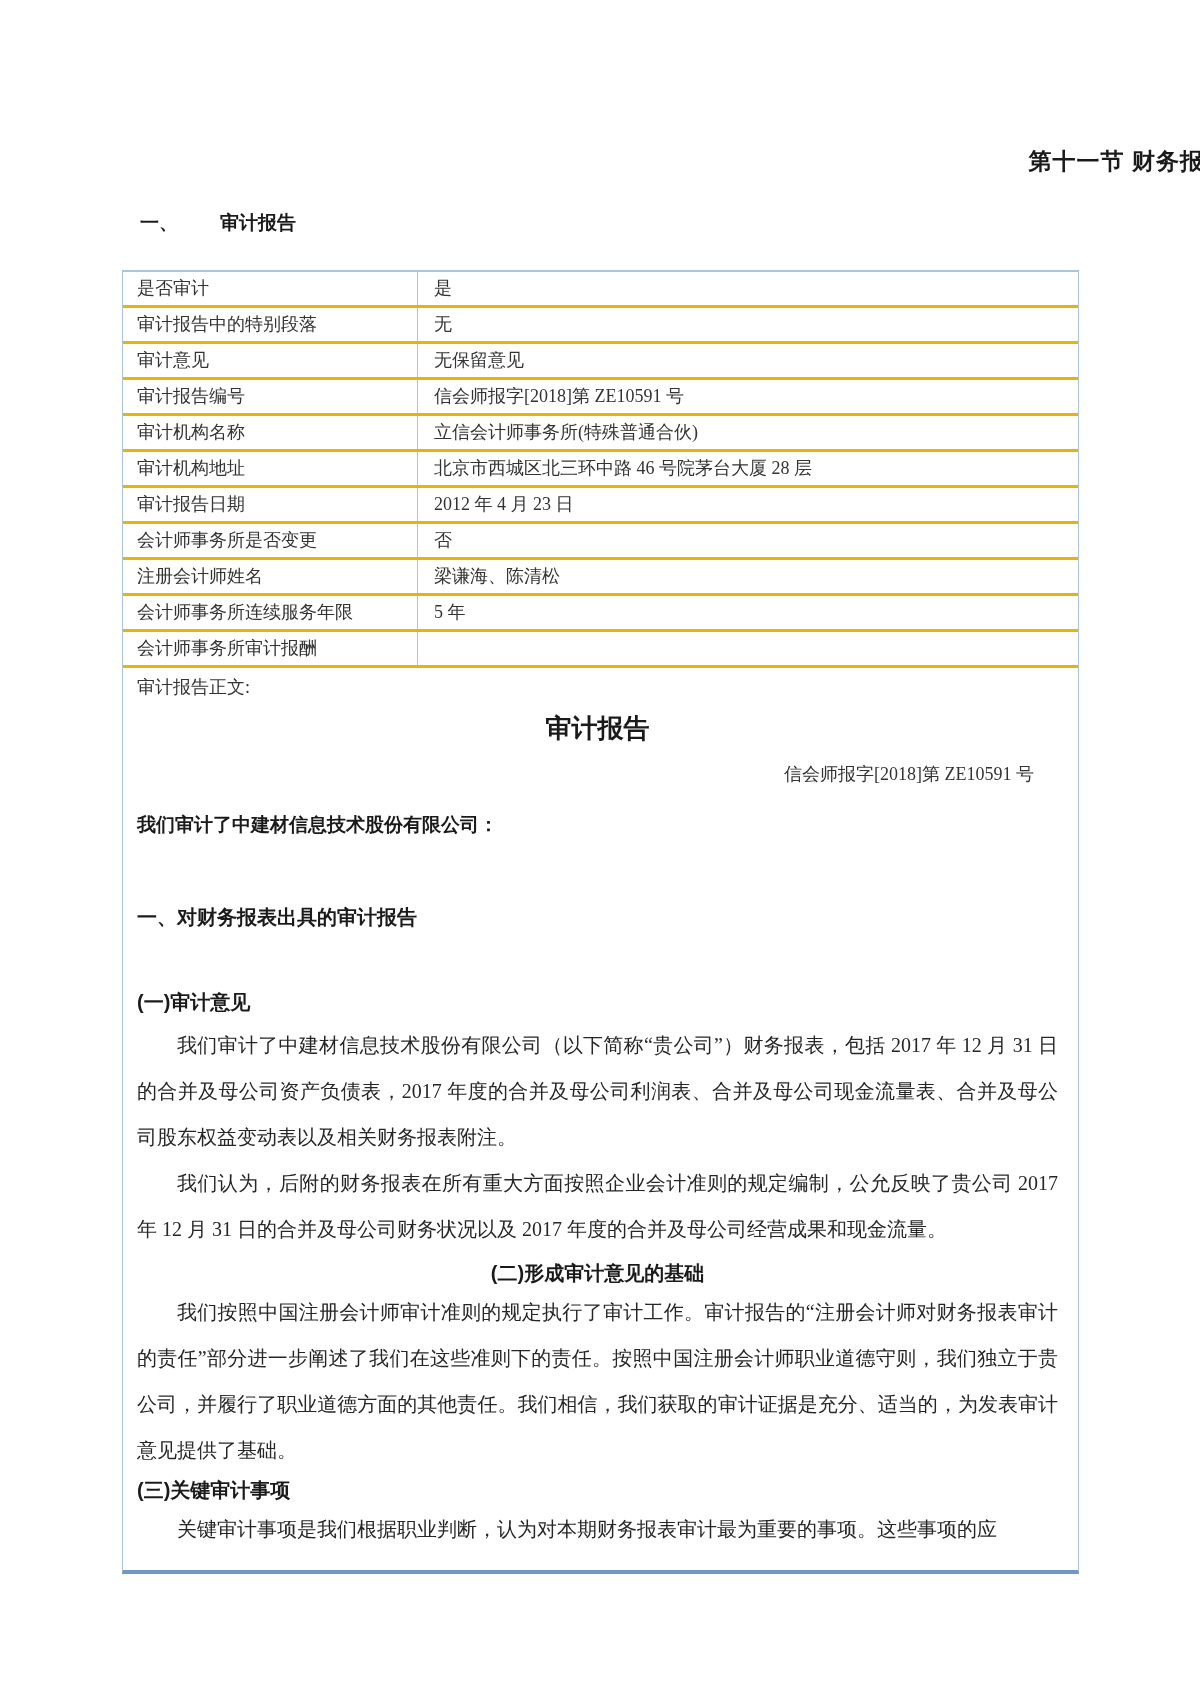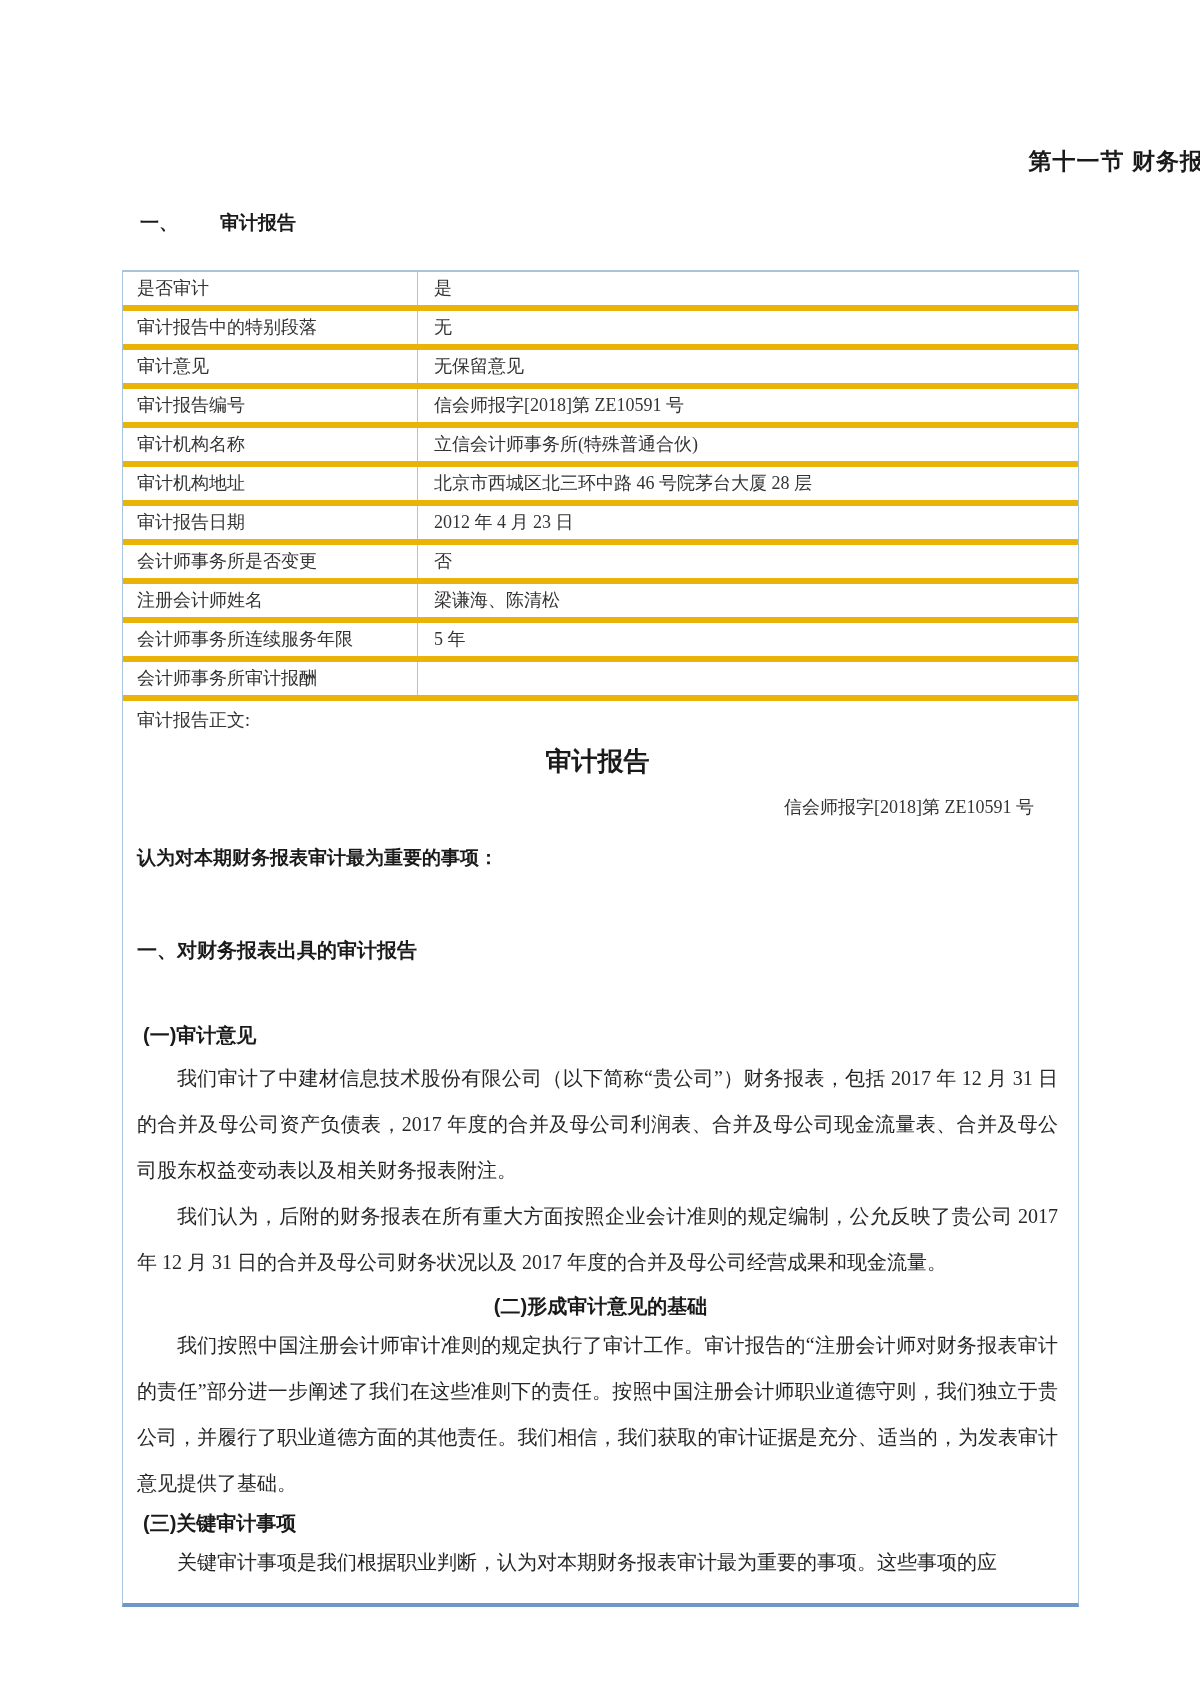--- a/index.html
+++ b/index.html
@@ -44,21 +44,21 @@
     width:955px;
     border-top:2px solid #a9c4dd;
     border-left:1px solid #a9c4dd;
     border-right:1px solid #a9c4dd;
     border-bottom:4px solid #6f97c8;
     background:#ffffff;
   }
   .t-row {
     display:grid;
     grid-template-columns:295px 1fr;
-    border-bottom:6px solid #eab308;
+    border-bottom:3px solid #eab308;
     height:33px;
     line-height:32px;
     font-size:18px;
     color:#333333;
   }
   .t-label {
     padding-left:14px;
     border-right:1px solid #a9c4dd;
     white-space:nowrap;
     overflow:hidden;
@@ -101,21 +101,20 @@
     font-family:"Liberation Sans", sans-serif;
     font-weight:bold;
     font-size:20px;
     color:#1a1a1a;
   }
   .h-sub {
     font-family:"Liberation Sans", sans-serif;
     font-weight:bold;
     font-size:20px;
     color:#1a1a1a;
-    margin-left:6px;
   }
   .h-sub1 { margin-top:58px; }
   .h-sub2 { margin-top:8px; margin-bottom:2px;text-align:center; }
   .h-sub3 { margin-top:4px; margin-bottom:2px; }
   .para {
     margin:0;
     font-size:20px;
     line-height:46px;
     text-align:justify;
     text-indent:2em;
@@ -177,21 +176,21 @@
       <div class="t-value">5 年</div>
     </div>
     <div class="t-row">
       <div class="t-label">会计师事务所审计报酬</div>
     </div>
 
     <div class="report-cell">
       <div class="body-label">审计报告正文:</div>
       <div class="report-title">审计报告</div>
       <div class="ref-no">信会师报字[2018]第 ZE10591 号</div>
-      <div class="addressee">认为对本期财务报表审计最为重要的事项：</div>
+      <div class="addressee">我们审计了中建材信息技术股份有限公司：</div>
       <div class="h-sec">一、对财务报表出具的审计报告</div>
       <div class="h-sub h-sub1">(一)审计意见</div>
       <p class="para first">我们审计了中建材信息技术股份有限公司（以下简称“贵公司”）财务报表，包括 2017 年 12 月 31 日的合并及母公司资产负债表，2017 年度的合并及母公司利润表、合并及母公司现金流量表、合并及母公司股东权益变动表以及相关财务报表附注。</p>
       <p class="para">我们认为，后附的财务报表在所有重大方面按照企业会计准则的规定编制，公允反映了贵公司 2017 年 12 月 31 日的合并及母公司财务状况以及 2017 年度的合并及母公司经营成果和现金流量。</p>
       <div class="h-sub h-sub2">(二)形成审计意见的基础</div>
       <p class="para">我们按照中国注册会计师审计准则的规定执行了审计工作。审计报告的“注册会计师对财务报表审计的责任”部分进一步阐述了我们在这些准则下的责任。按照中国注册会计师职业道德守则，我们独立于贵公司，并履行了职业道德方面的其他责任。我们相信，我们获取的审计证据是充分、适当的，为发表审计意见提供了基础。</p>
       <div class="h-sub h-sub3">(三)关键审计事项</div>
       <p class="para">关键审计事项是我们根据职业判断，认为对本期财务报表审计最为重要的事项。这些事项的应</p>
     </div>
 

